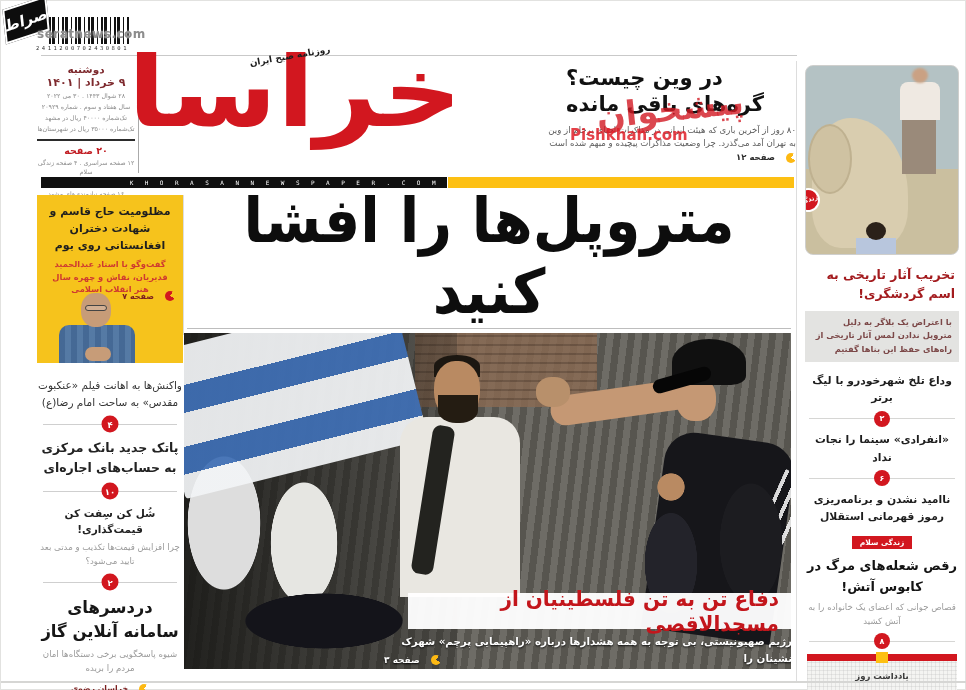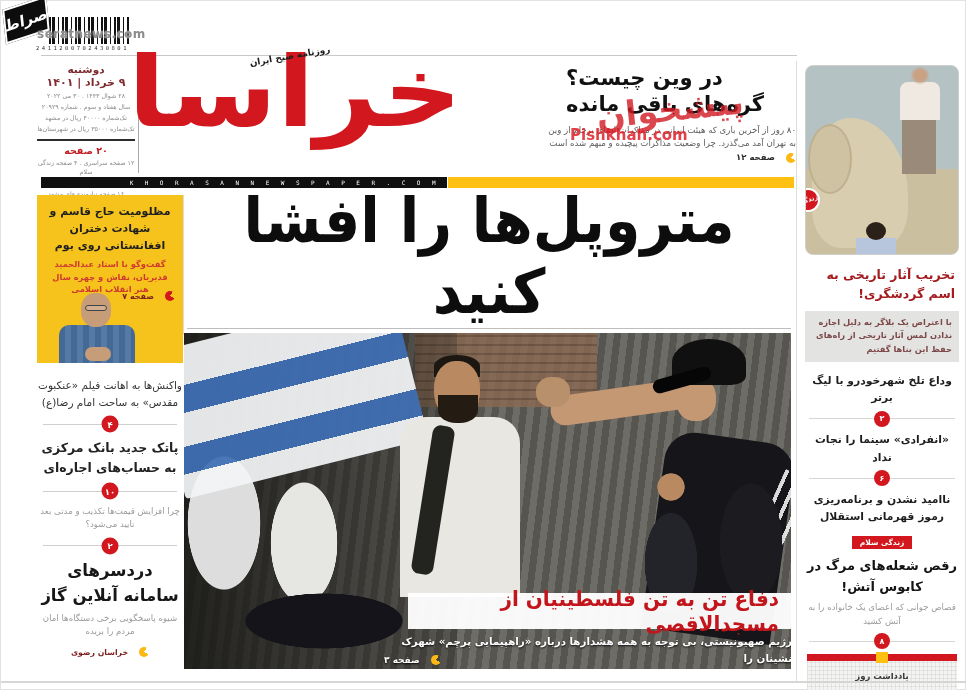--- a/index.html
+++ b/index.html
@@ -256,20 +256,21 @@
     </div>
 
     <div class="news-item">
       <div class="ni-title" style="font-size:12.5px">پاتک جدید بانک مرکزی به حساب‌های اجاره‌ای</div>
     </div>
     <div class="sep">
       <div class="badge">۱۰</div>
     </div>
 
     <div class="news-item">
+      <div class="ni-title">شُل کن سِفت کن قیمت‌گذاری!</div>
       <div class="ni-sub">چرا افزایش قیمت‌ها تکذیب و مدتی بعد تایید می‌شود؟</div>
     </div>
     <div class="sep">
       <div class="badge">۲</div>
     </div>
 
     <div class="news-item">
       <div class="ni-title big">دردسرهای سامانه آنلاین گاز</div>
       <div class="ni-sub">شیوه پاسخگویی برخی دستگاه‌ها امان مردم را بریده</div>
       <div style="margin-top:3px">
@@ -335,21 +336,21 @@
       <div class="statue"></div>
       <div class="statue-mane"></div>
       <div class="tourist-pants"></div>
       <div class="tourist-shirt"></div>
       <div class="tourist-head"></div>
       <div class="kid-shirt"></div>
       <div class="kid-head"></div>
       <div class="zendegi-badge">زندگی</div>
     </div>
     <div class="r-headline">تخریب آثار تاریخی به اسم گردشگری!</div>
-    <div class="r-graybox">با اعتراض یک بلاگر به دلیل اجازه ندادن لمس آثار تاریخی از راه‌های حفظ این بناها گفتیم</div>
+    <div class="r-graybox">با اعتراض یک بلاگر به دلیل متروپل ندادن لمس آثار تاریخی از راه‌های حفظ این بناها گفتیم</div>
 
     <div style="margin-top:10px"></div>
     <div class="r-item">
       <div class="r-title">وداع تلخ شهرخودرو با لیگ برتر</div>
     </div>
     <div class="sep2">
       <div class="badge">۲</div>
     </div>
 
     <div class="r-item">

